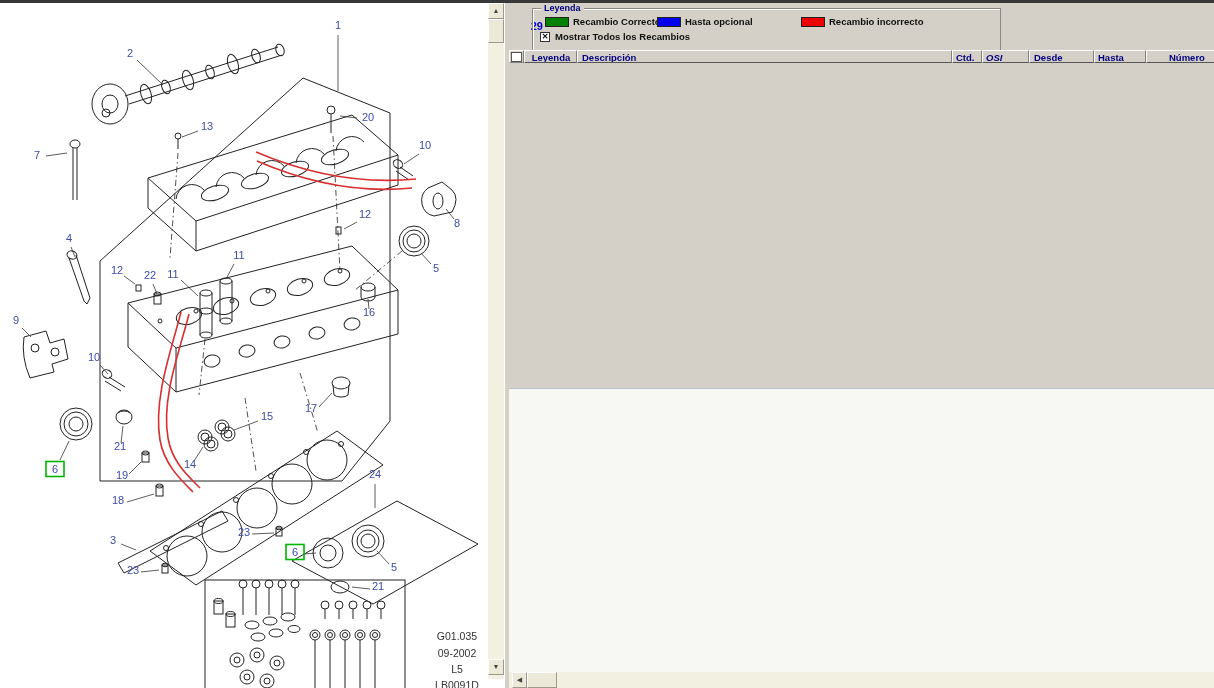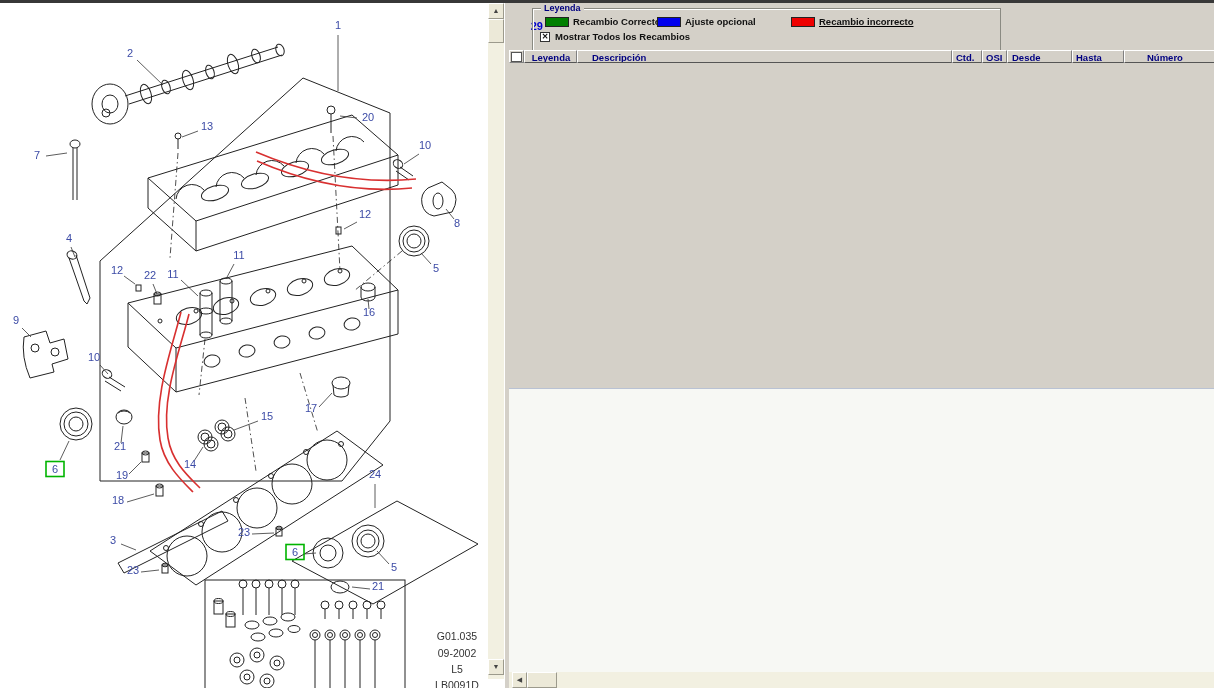--- a/index.html
+++ b/index.html
@@ -36,22 +36,22 @@
           font:bold 8px "Liberation Sans",sans-serif;line-height:8px;text-align:center;color:#111;}
   #legend-check-label{margin-left:5px;font:bold 9.5px "Liberation Sans",sans-serif;color:#111;}
   
   #grid{position:absolute;left:0;top:47px;width:705px;}
   .hdr{display:flex;height:13px;}
   .hdr-cell{box-sizing:border-box;background:#d4d0c8;border-top:1px solid #fff;border-left:1px solid #fff;
           border-right:1px solid #808080;border-bottom:1px solid #555;
           font:bold 9.5px "Liberation Sans",sans-serif;color:#000080;
           padding:1px 2px 0 3px;overflow:hidden;white-space:nowrap;}
   .hdr-cell.center{text-align:left;}  .c-ley{width:53px;text-align:center;}
-  .c-desc{width:375px;padding-left:14px;} .c-ctd{width:30px;text-align:center;}
-  .c-osi{width:25px;text-align:center;}  .c-desde{width:65px;padding-left:4px;}
+  .c-desc{width:375px;padding-left:4px;} .c-ctd{width:30px;text-align:center;}
+  .c-osi{width:47px;text-align:center;font-style:italic;}  .c-desde{width:65px;padding-left:4px;}
   .c-hasta{width:52px;} .c-num{flex:1;border-right:none;padding-left:22px;}
   .sel-cell{box-sizing:border-box;width:15px;background:#d4d0c8;border:1px solid #fff;
           border-right-color:#808080;border-bottom-color:#808080;font:8px "Liberation Sans",sans-serif;
           line-height:10px;color:#000;text-align:center;padding:0;}
   .hdr .sel-cell{background:#d4d0c8;}
   #hdr-checkbox{display:block;width:11px;height:10px;margin:1px auto 0;background:#fff;border:1px solid #555;box-sizing:border-box;}
   #below-grid{position:absolute;left:0;top:385px;width:705px;height:284px;background:#f7f8f4;
           border-top:1px solid #b9c2d4;}
   
   #hsb{position:absolute;left:0;bottom:0;width:705px;height:16px;background:#f2f0e1;}
@@ -355,23 +355,23 @@
 
   <fieldset id="legend-box">
     <span id="legend-title">Leyenda</span>
     <div id="legend-items">
         <div class="legend-item" style="left: 12px;">
           <span class="legend-swatch" style="background: rgb(0, 128, 0);"></span>
           <span class="legend-label">Recambio Correcto</span>
         </div>
         <div class="legend-item" style="left: 124px;">
           <span class="legend-swatch" style="background: rgb(0, 0, 238);"></span>
-          <span class="legend-label">Ajuste opcional</span>
+          <span class="legend-label">Hasta opcional</span>
         </div>
-        <div class="legend-item" style="left: 258px; text-decoration: underline;">
+        <div class="legend-item" style="left: 268px;">
           <span class="legend-swatch" style="background: rgb(238, 0, 0);"></span>
           <span class="legend-label">Recambio incorrecto</span>
         </div>
       </div>
     <div id="legend-check-row">
       <span id="legend-checkbox">✕</span>
       <span id="legend-check-label">Mostrar Todos los Recambios</span>
     </div>
   </fieldset>
 

